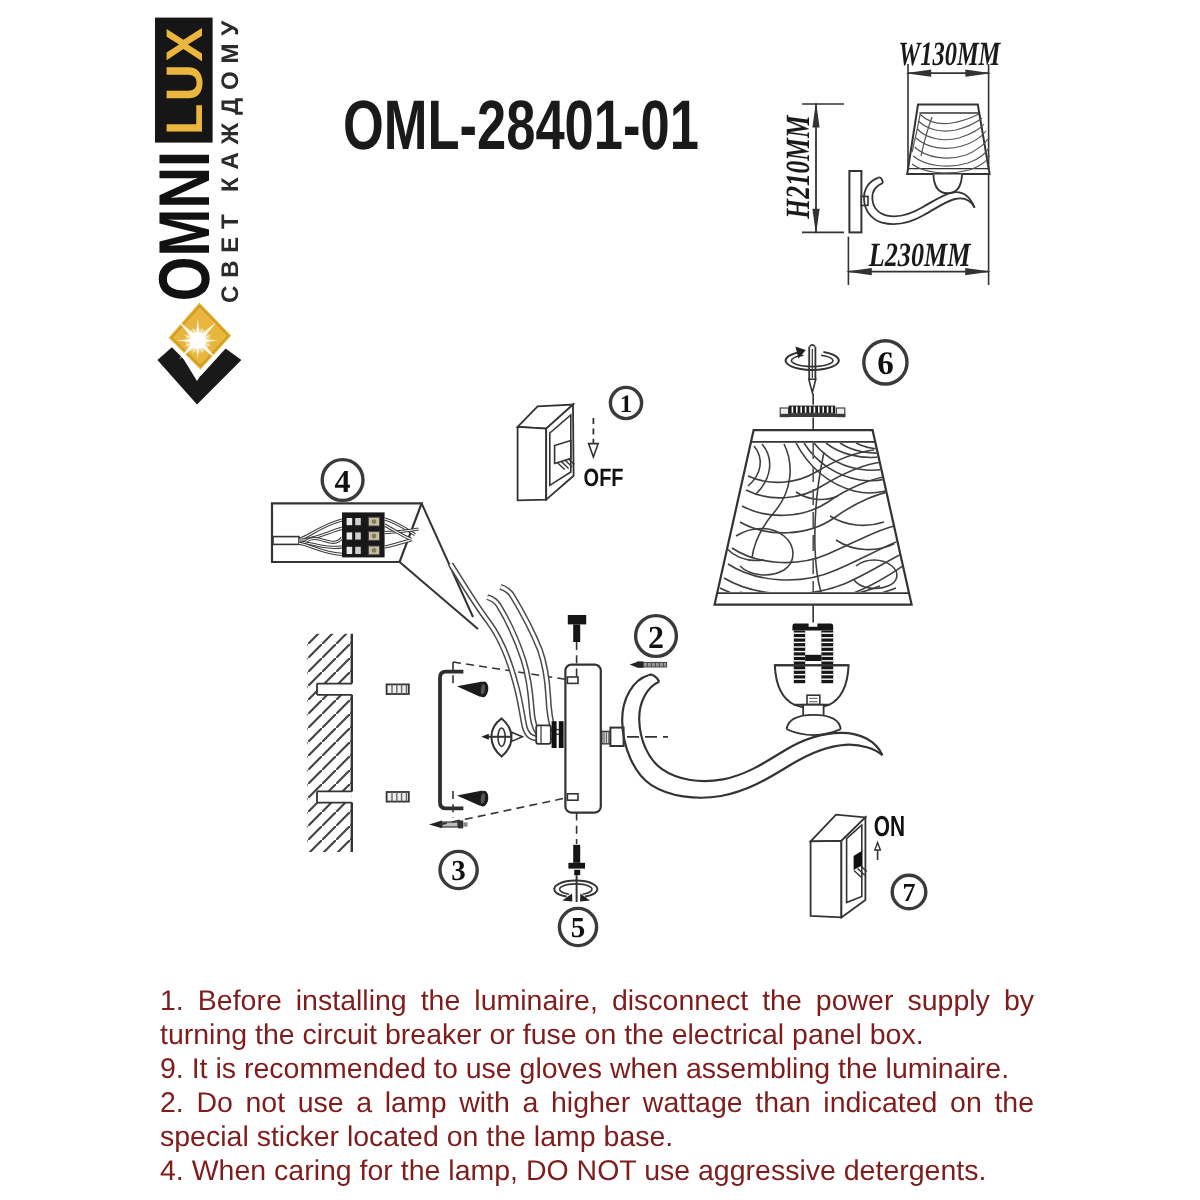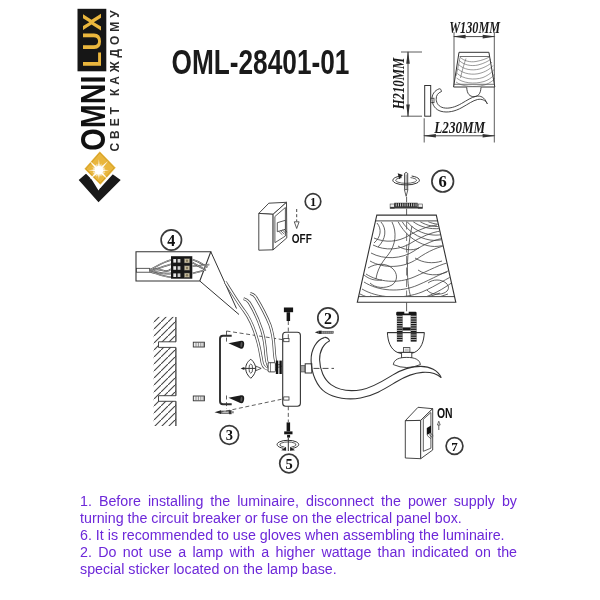--- a/index.html
+++ b/index.html
@@ -1,15 +1,15 @@
 <!DOCTYPE html>
 <html><head><meta charset="utf-8"><style>
 html,body{margin:0;padding:0;background:#fff;width:600px;height:600px;overflow:hidden}
 #pg{position:relative;width:600px;height:600px;font-family:"Liberation Sans",sans-serif}
-#inst{position:absolute;left:80px;top:493.4px;width:437px;font-size:14.25px;line-height:17px;color:#6d28d9;text-align:justify}
+#inst{position:absolute;left:80px;top:493.4px;width:437px;font-size:14.25px;line-height:17px;color:#7f1d1d;text-align:justify}
 #inst p{margin:0}
 </style></head>
 <body>
 <div id="pg">
 <svg width="600" height="600" viewBox="0 0 600 600" style="position:absolute;left:0;top:0">
 <polygon points="78.7,180 87.4,172.4 98.5,190.5 110.2,172.4 120.7,180 98.5,202.2" fill="#191919"></polygon>
 <polygon points="99.7,149.7 117.2,167.8 100.3,186.4 82.8,168.9" fill="#e9b63d" stroke="#fff" stroke-width="2.2" stroke-linejoin="miter"></polygon>
 <polygon points="99.8,152.9 114.2,167.8 100.2,183.2 85.8,168.9" fill="none" stroke="#cf9c22" stroke-width="0.9"></polygon>
 <g opacity="0.92">
         <polygon points="108.4,179.8 97.8,171.4 100.0,169.2" fill="#fff"></polygon>
@@ -352,15 +352,16 @@
 <text x="171.3" y="245.76" text-anchor="middle" font-family="Liberation Serif" font-size="16" font-weight="bold" fill="#111">4</text>
 <circle cx="289" cy="463.5" r="9.3" fill="#fff" stroke="#3a3a3a" stroke-width="1.7"></circle>
 <text x="289" y="468.72" text-anchor="middle" font-family="Liberation Serif" font-size="14.5" font-weight="bold" fill="#111">5</text>
 <circle cx="442.7" cy="181.2" r="10.8" fill="#fff" stroke="#3a3a3a" stroke-width="1.7"></circle>
 <text x="442.7" y="187.14" text-anchor="middle" font-family="Liberation Serif" font-size="16.5" font-weight="bold" fill="#111">6</text>
 <circle cx="454.5" cy="446" r="8.4" fill="#fff" stroke="#3a3a3a" stroke-width="1.7"></circle>
 <text x="454.5" y="450.68" text-anchor="middle" font-family="Liberation Serif" font-size="13" font-weight="bold" fill="#111">7</text>
 </svg>
 <div id="inst">
 <p>1. Before installing the luminaire, disconnect the power supply by turning the circuit breaker or fuse on the electrical panel box.</p>
-<p>6. It is recommended to use gloves when assembling the luminaire.</p>
+<p>9. It is recommended to use gloves when assembling the luminaire.</p>
 <p>2. Do not use a lamp with a higher wattage than indicated on the special sticker located on the lamp base.</p>
+<p>4. When caring for the lamp, DO NOT use aggressive detergents.</p>
 </div>
 </div>
 </body></html>

